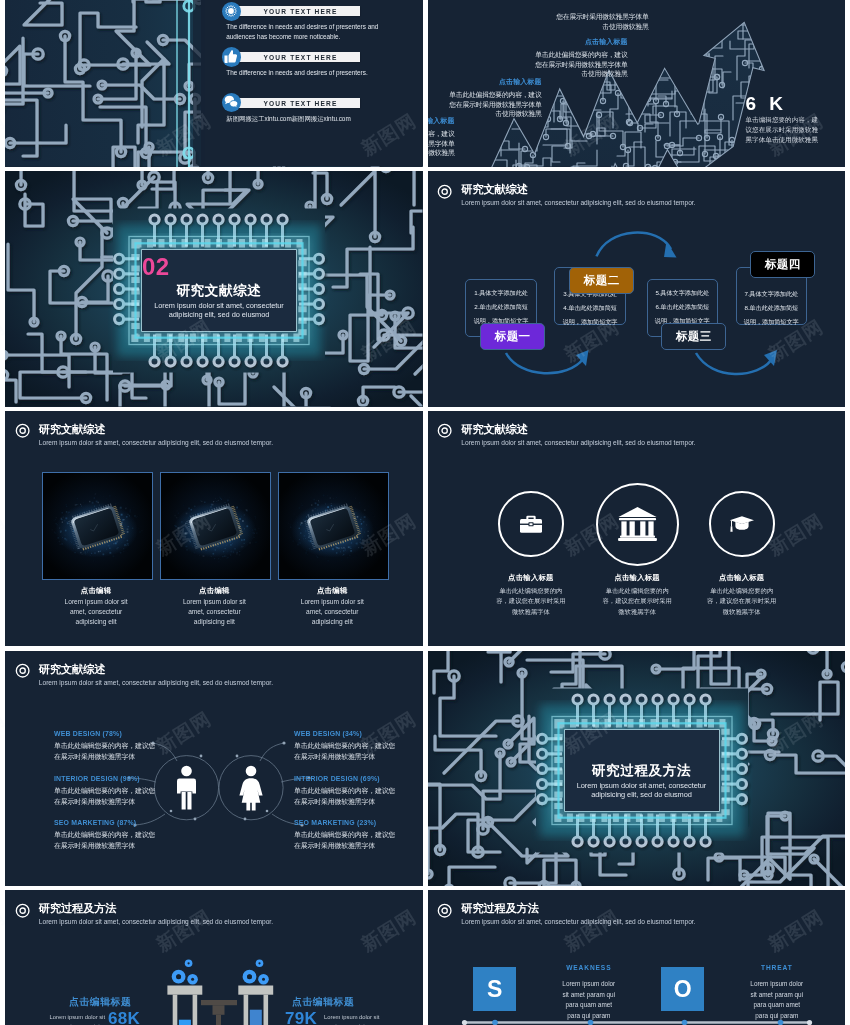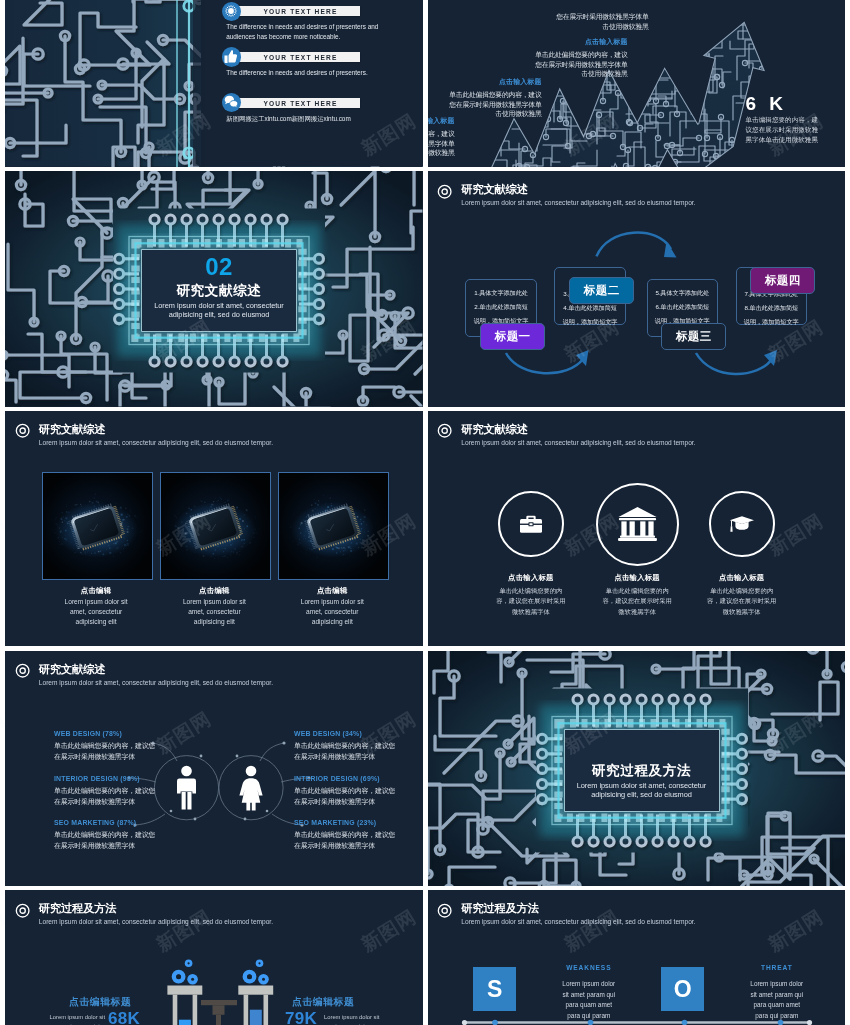--- a/index.html
+++ b/index.html
@@ -41,21 +41,21 @@
 
   
   .s2 .co{position:absolute;text-align:right;}
   .s2 .co b{display:block;font-size:6.9px;color:#3d8fd6;font-weight:bold;letter-spacing:.2px;margin-bottom:3px}
   .s2 .co span{display:block;font-size:6.85px;color:#dbe1e8;line-height:9.6px;letter-spacing:-.25px;}
   .s2 .k{position:absolute;left:318px;top:162px;font-size:19px;font-weight:bold;color:#ffffff;letter-spacing:4px;}
   .s2 .kb{position:absolute;left:318px;top:184px;width:78px;font-size:6.6px;color:#d6dce4;line-height:9.8px;text-align:left;}
 
   
   .sec .box{position:absolute;left:128px;top:72px;width:160px;height:90px;background:#1b2a3d;}
-  .sec .num{position:absolute;left:0;right:0;top:5px;text-align:center;font-size:24px;font-weight:bold;color:#0ea5e9;letter-spacing:.5px;line-height:24px;}
+  .sec .num{position:absolute;left:0;right:0;top:5px;text-align:left;font-size:24px;font-weight:bold;color:#ec4899;letter-spacing:.5px;line-height:24px;}
   .sec .ti{position:absolute;left:0;right:0;top:33px;text-align:center;font-size:13.6px;font-weight:bold;color:#ffffff;letter-spacing:.6px;line-height:16px;}
   .sec .su{position:absolute;left:0;right:0;top:51px;text-align:center;font-size:7.4px;color:#e0e6ee;line-height:9.2px;letter-spacing:-.05px;}
 
   
   .s4 .bx{position:absolute;border:0.9px solid #3d6593;border-radius:5px;color:#fff;}
   .s4 .bx.lbl{display:flex;align-items:center;justify-content:center;font-size:11.5px;font-weight:bold;letter-spacing:.4px;}
   .s4 .bx.txt{padding:0;}
   .s4 .bx.txt div{font-size:6.2px;color:#e3e8ee;line-height:14px;text-align:center;letter-spacing:-.1px;}
 
   
@@ -1061,23 +1061,23 @@
         <div>5.具体文字添加此处</div>
         <div>6.单击此处添加简短</div>
         <div>说明，添加简短文字</div>
       </div>
       <div class="bx txt" style="left:308px;top:96px;width:71.5px;height:58px;padding-top:19px;box-sizing:border-box">
         <div>7.具体文字添加此处</div>
         <div>8.单击此处添加简短</div>
         <div>说明，添加简短文字</div>
       </div>
       <div class="bx lbl" style="left:52.7px;top:152.2px;width:62.8px;height:24.8px;background:#6d28d9">标题一</div>
-      <div class="bx lbl" style="left:141.8px;top:106px;width:62.8px;height:24.8px;background:#0369a1">标题二</div>
+      <div class="bx lbl" style="left:141.8px;top:96px;width:62.8px;height:24.8px;background:#a16207">标题二</div>
       <div class="bx lbl" style="left:233.9px;top:152.2px;width:62.8px;height:24.8px;background:#162334">标题三</div>
-      <div class="bx lbl" style="left:322.9px;top:96px;width:62.8px;height:24.8px;background:#701a75">标题四</div>
+      <div class="bx lbl" style="left:322.9px;top:80px;width:62.8px;height:24.8px;background:#000000">标题四</div>
     </div>
     <div class="slide s5 c0 r2">
       <div style="position:absolute;inset:0;background:#162334"></div>
       <div class="hdr">
         <svg class="tgt" viewBox="0 0 16 16">
           <circle cx="8" cy="8" r="6.6" fill="none" stroke="#fff" stroke-width="1.4"></circle>
           <circle cx="8" cy="8" r="2.75" fill="none" stroke="#fff" stroke-width="1.4"></circle>
         </svg>
         <div class="txt">
           <h3>研究文献综述</h3>

